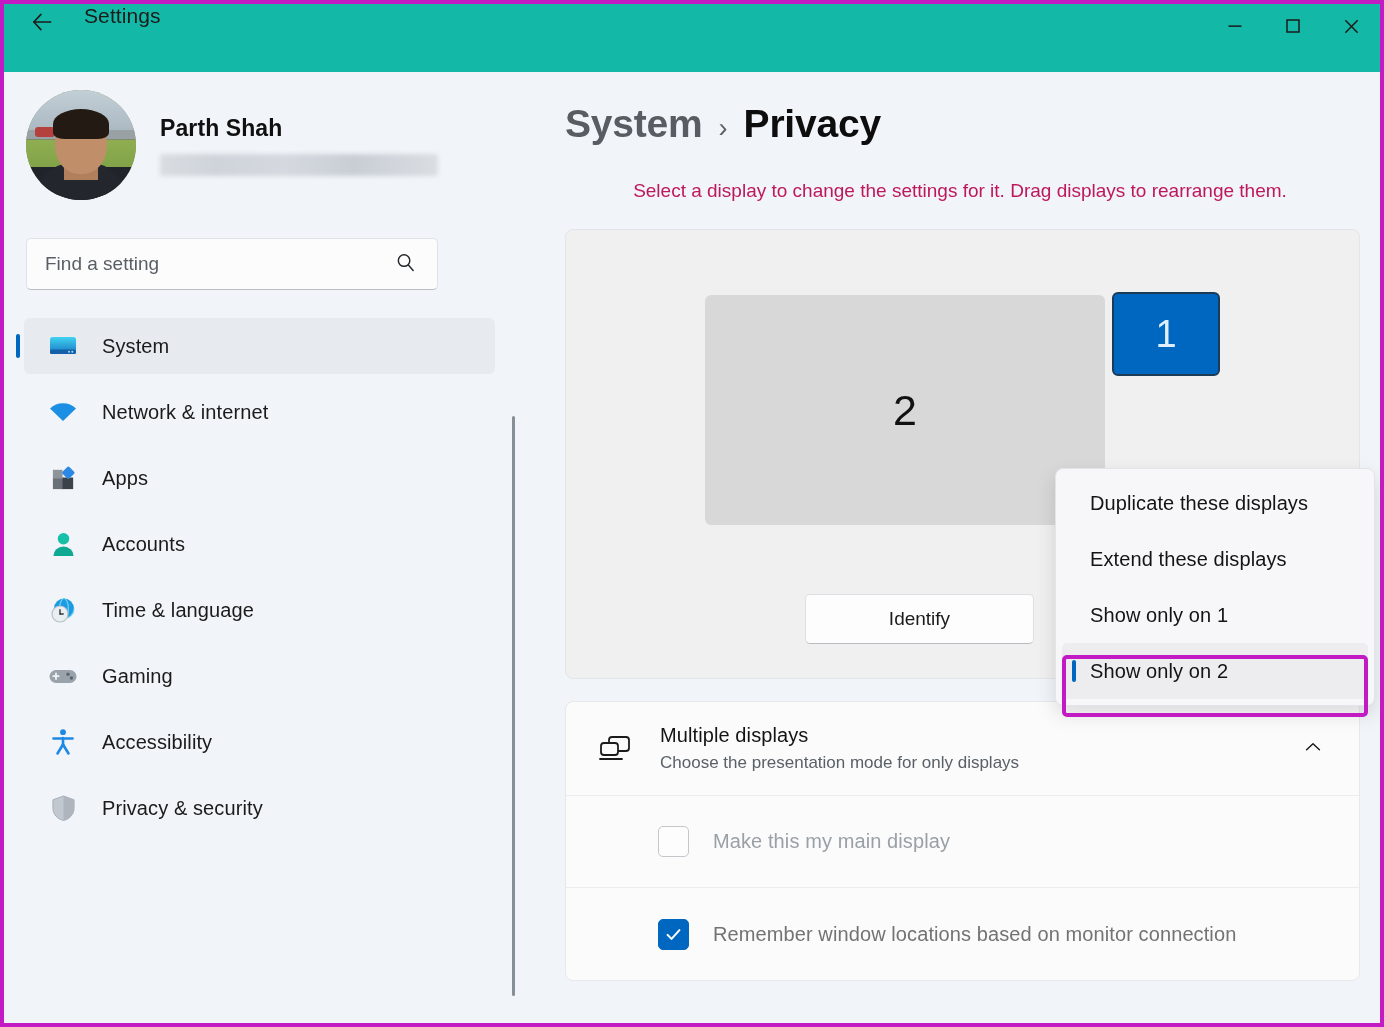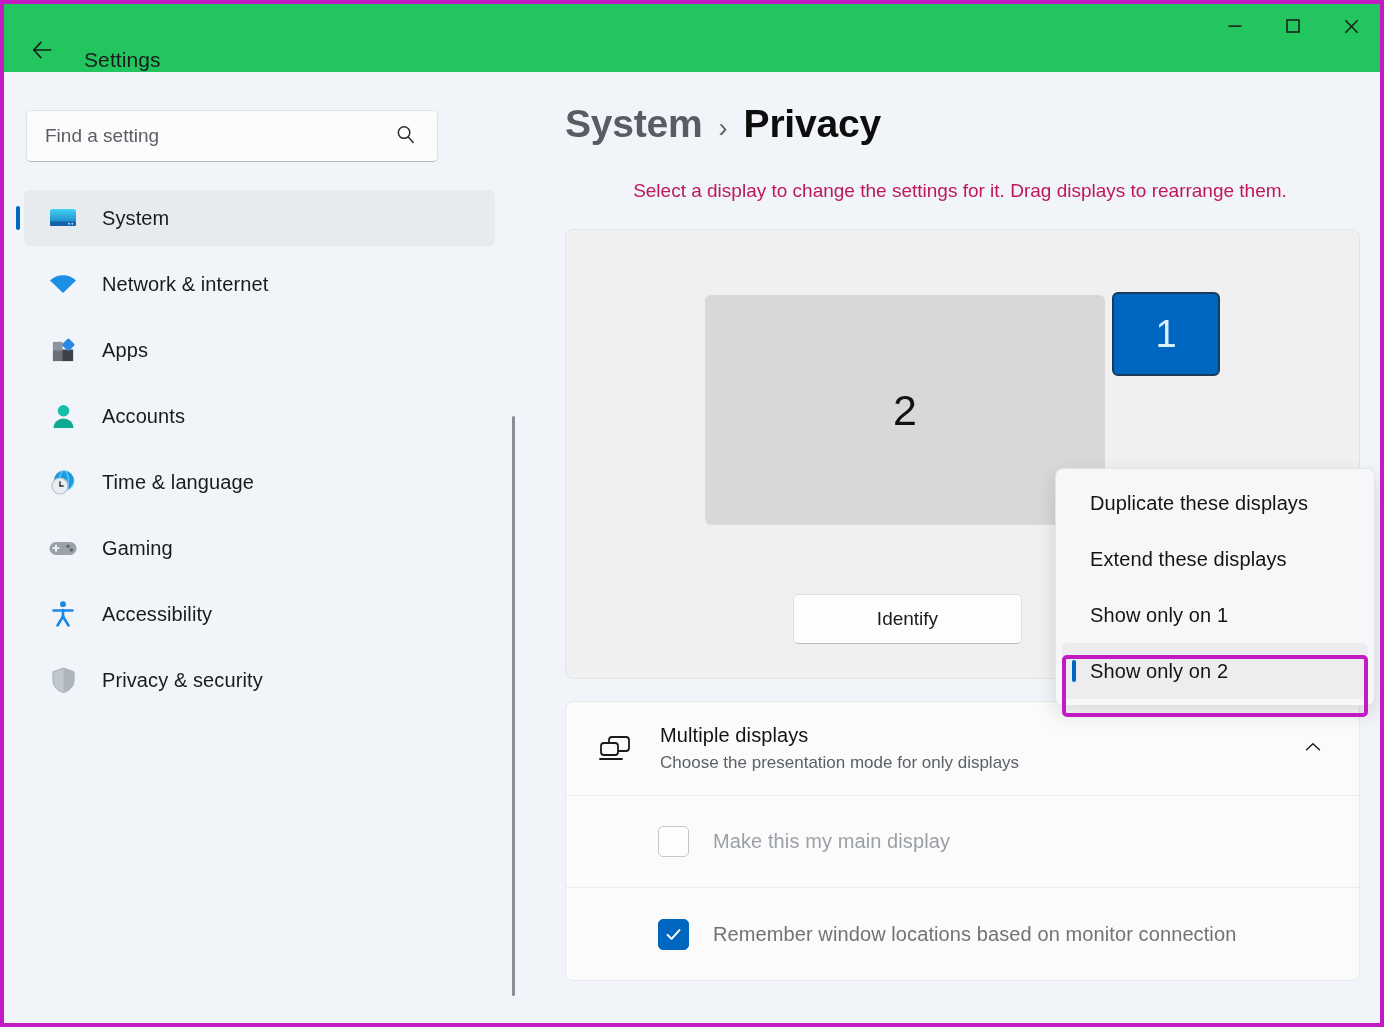--- a/index.html
+++ b/index.html
@@ -26,23 +26,23 @@
     inset: 0;
     background: #F1F4F8;
     display: flex;
     flex-direction: column;
   }
 
   
   .titlebar {
     height: 68px;
     display: flex;
-    align-items: flex-end;
+    align-items: flex-start;
     flex: 0 0 auto;
-    background: #22c55e;
+    background: #14b8a6;
     position: relative;
   }
   .back-btn {
     width: 48px; height: 40px;
     margin-left: 14px;
     display: flex; align-items: center; justify-content: center;
     border-radius: 5px;
     cursor: pointer;
   }
   .app-title {
@@ -261,21 +261,21 @@
     background: #0067C0;
     border: 2px solid #1b3b57;
     border-radius: 6px;
     display: flex; align-items: center; justify-content: center;
     font-size: 38px;
     color: #ddeeff;
     cursor: pointer;
   }
   .identify-btn {
     position: absolute;
-    left: 227px; bottom: 34px;
+    left: 239px; bottom: 34px;
     width: 229px; height: 50px;
     background: #FDFDFD;
     border: 1px solid #dcdfe3;
     border-bottom-color: #b9bdc2;
     border-radius: 5px;
     font-family: inherit;
     font-size: 19px;
     color: #1b1b1b;
     cursor: pointer;
   }
@@ -424,20 +424,37 @@
           </svg>
         </span>
       </div>
     </div>
   </div>
 
   <div class="body">
 
     <div class="sidebar">
 
+      <div class="account">
+        <div class="avatar">
+          <div class="sky"></div>
+              <div class="road"></div>
+              <div class="car"></div>
+          <div class="grass"></div>
+              <div class="shirt"></div>
+          <div class="torso"></div>
+              <div class="neck"></div>
+          <div class="head"></div>
+              <div class="hair"></div>
+        </div>
+        <div class="account-text">
+          <div class="account-name">Parth Shah</div>
+          <div class="account-email-blur"></div>
+        </div>
+      </div>
 
       <div class="search-wrap">
         <input type="text" placeholder="Find a setting" style="">
         <span>
           <svg width="23" height="23" viewBox="0 0 24 24" fill="none" stroke="#23272b" stroke-width="1.5">
             <circle cx="10.5" cy="10" r="6"></circle>
             <line x1="15" y1="14.6" x2="20" y2="20.3" stroke-linecap="round"></line>
           </svg>
         </span>
       </div>

